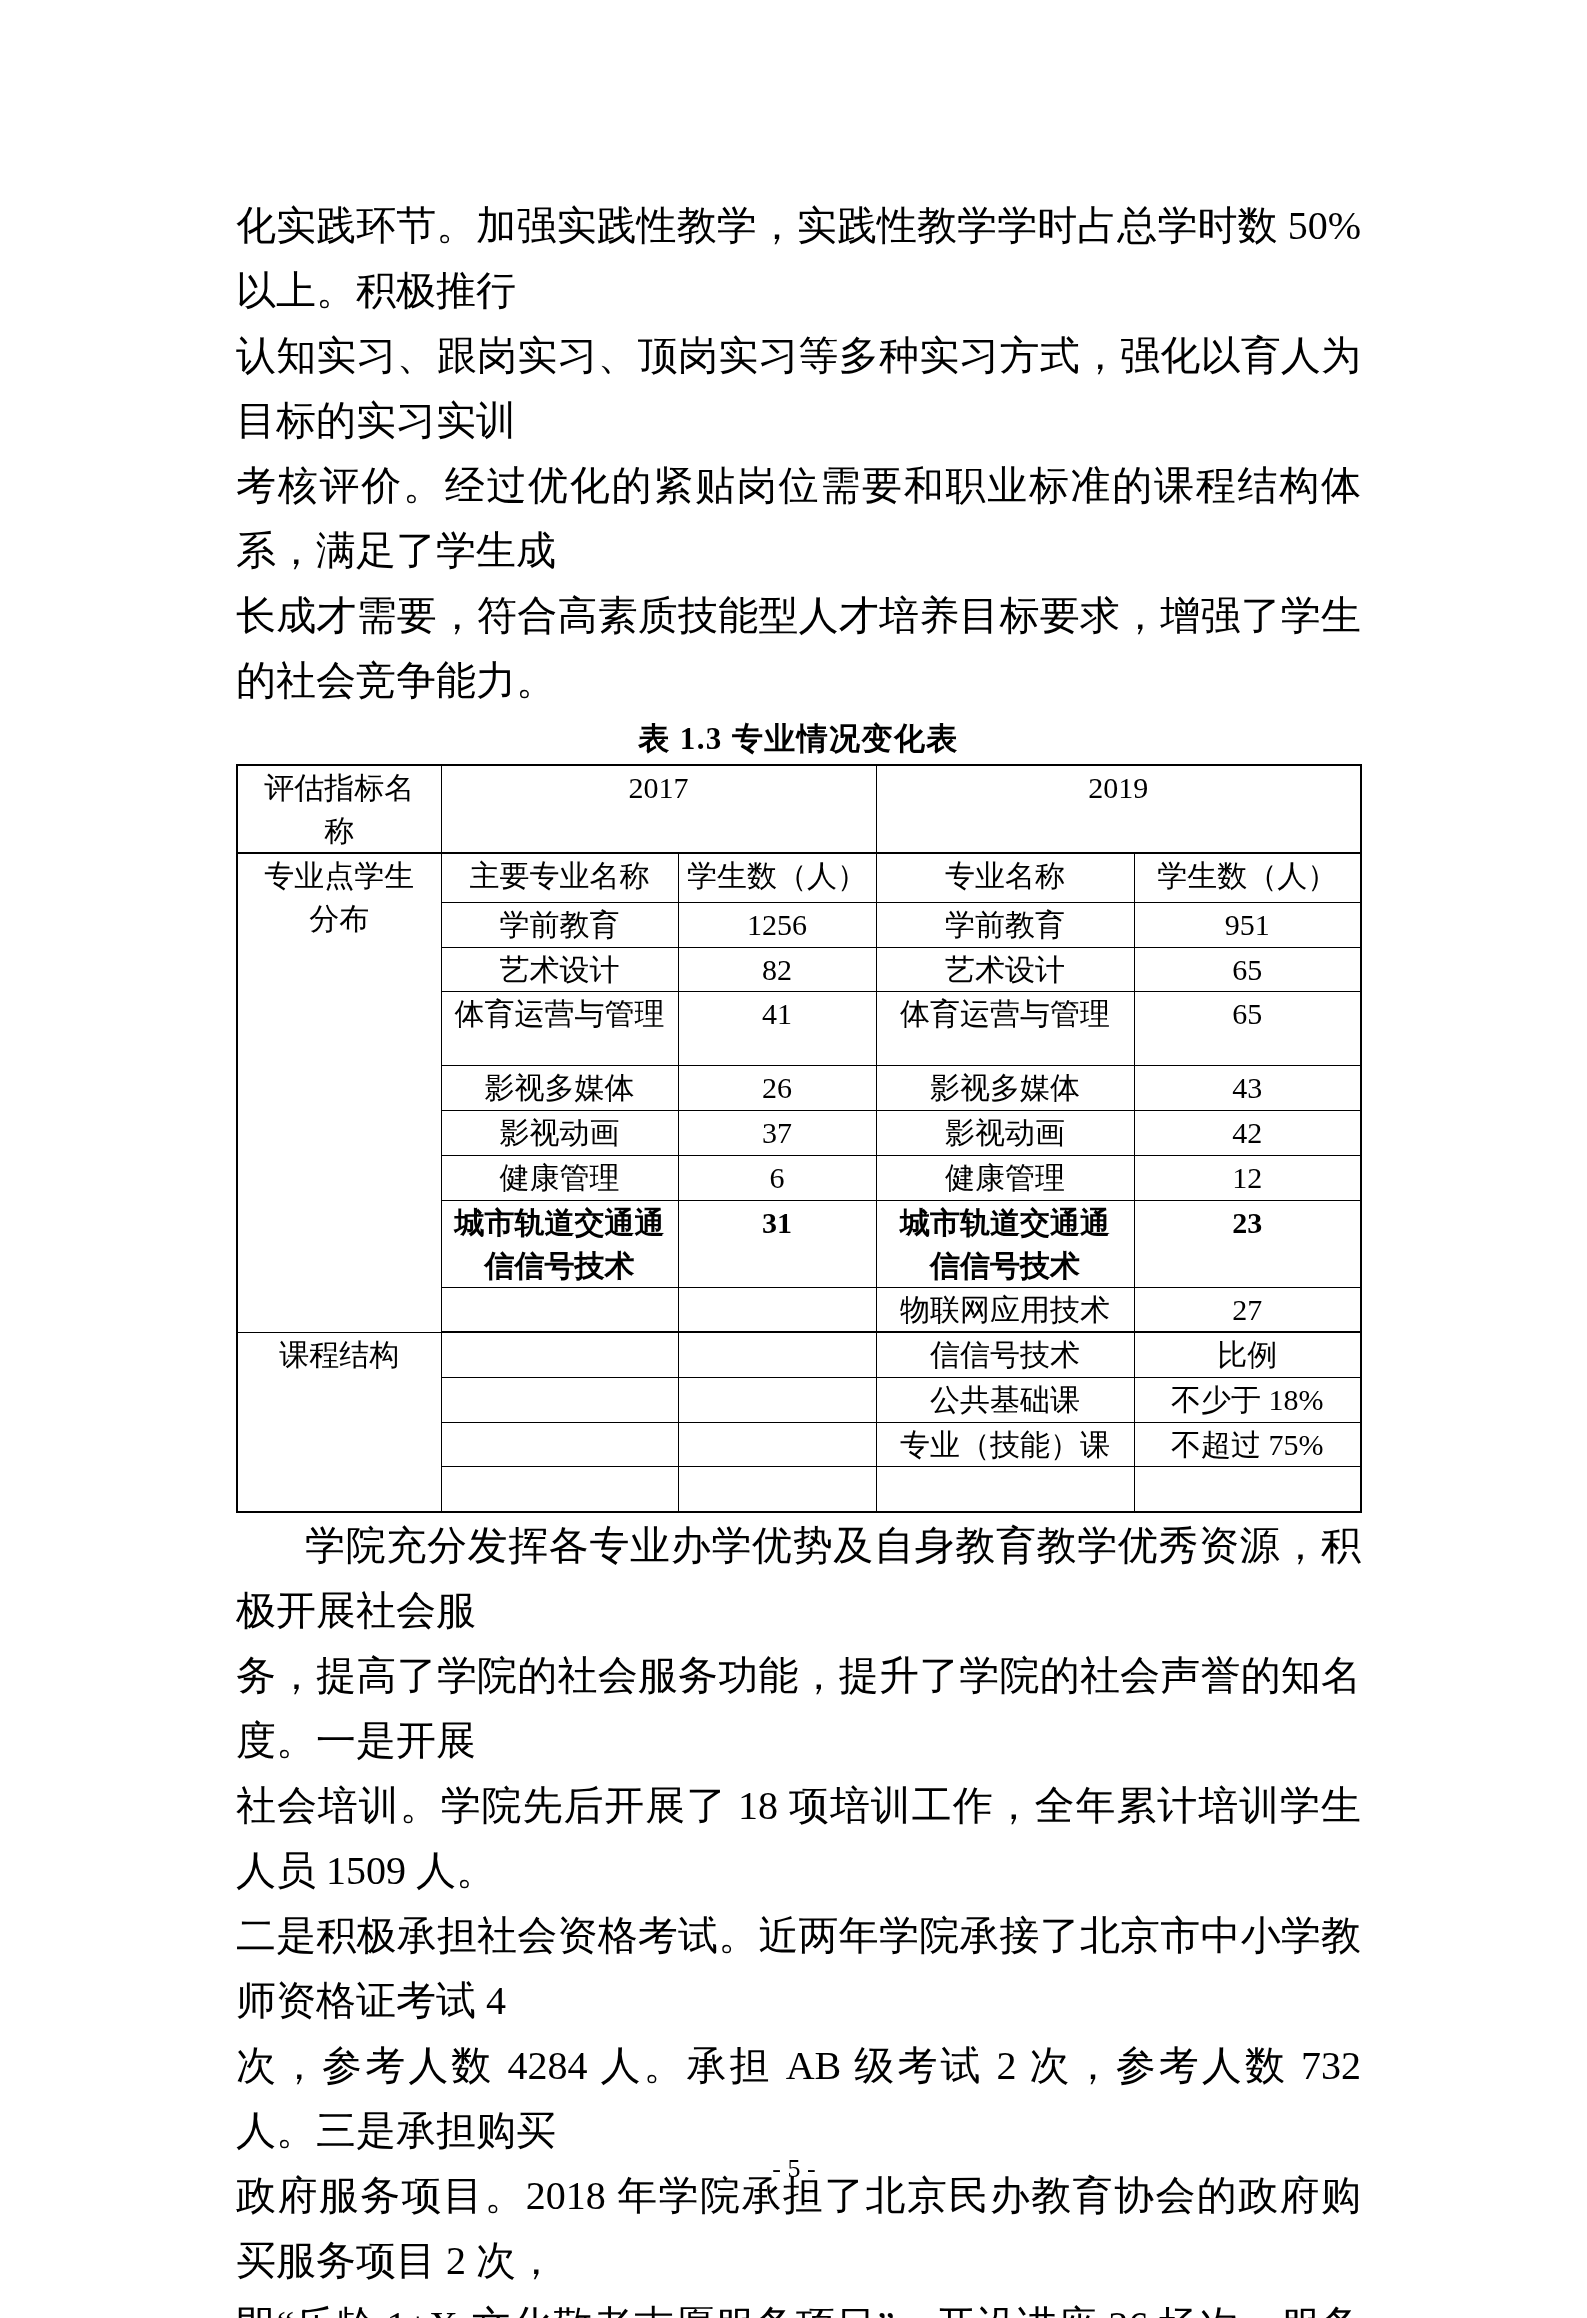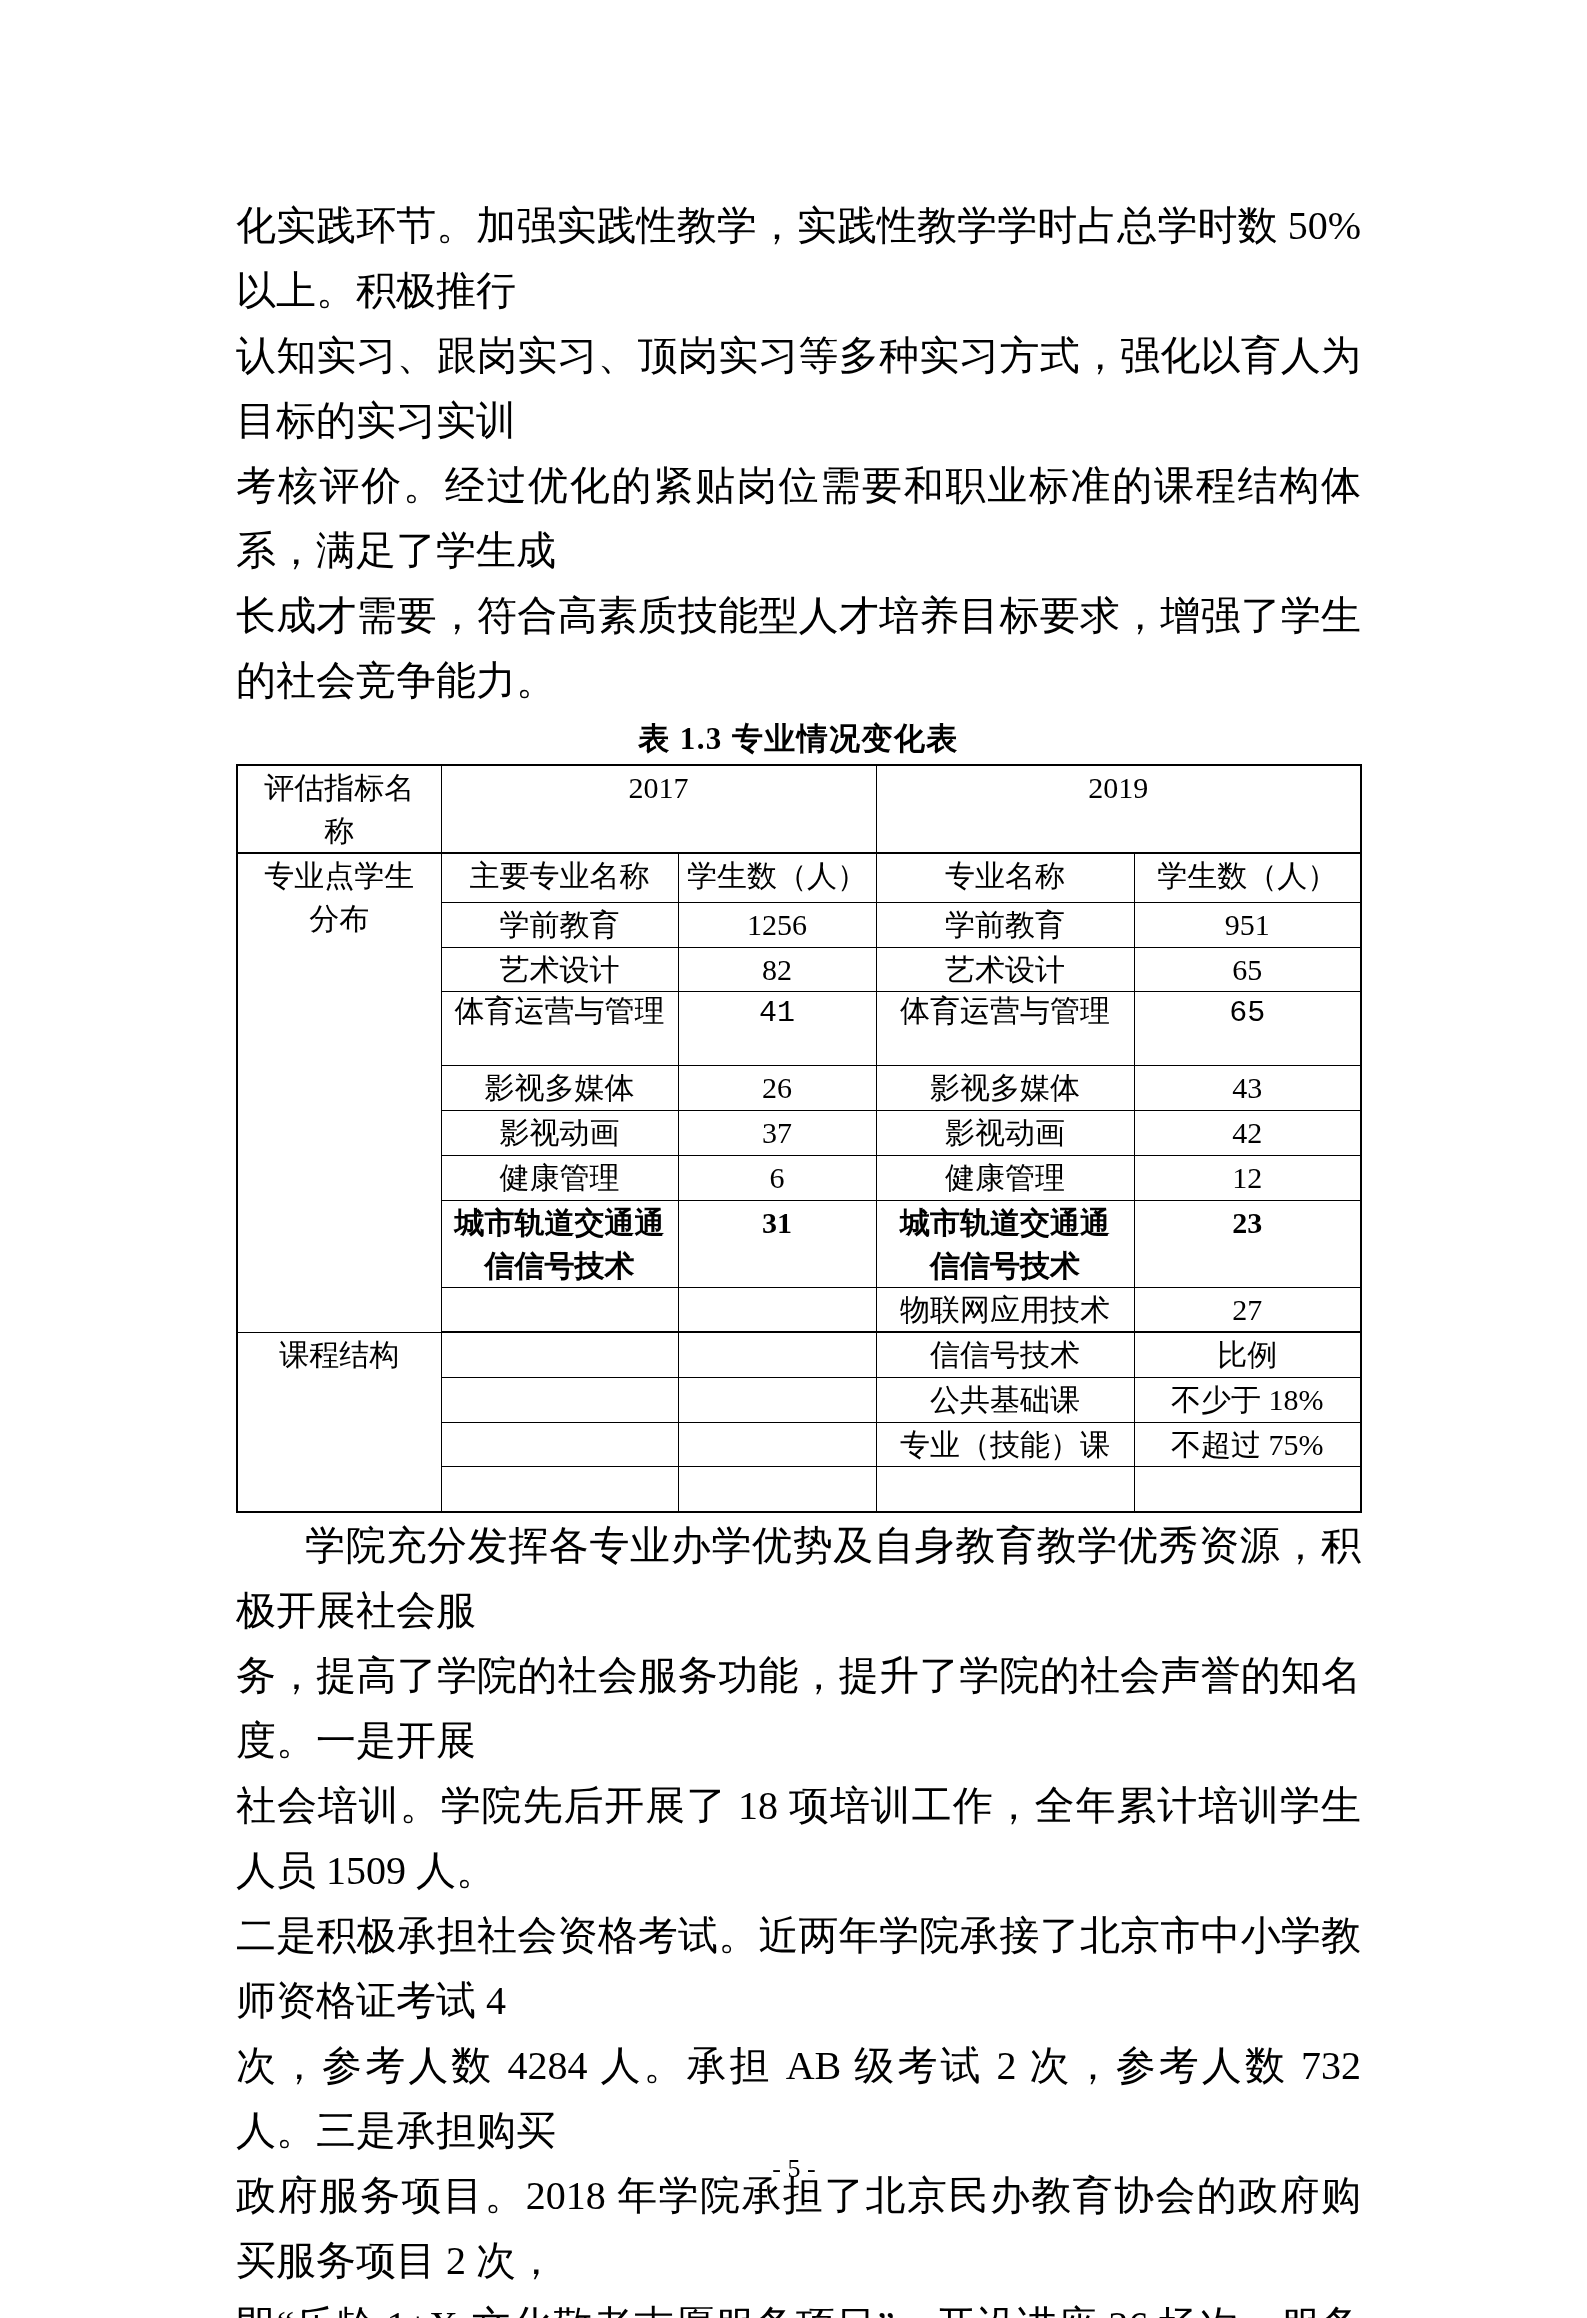--- a/index.html
+++ b/index.html
@@ -62,21 +62,21 @@
     white-space: pre-line;
     overflow: hidden;
   }
   tr.thickb > td { border-bottom: 2.8px solid #000; }
   td.thickb { border-bottom: 2.8px solid #000; }
   td.mid { vertical-align: middle; font-family: Liberation Serif, serif; }
   tr.h122 { height: 84px; }
   tr.h71  { height: 49px;  }
   tr.h65  { height: 45px;  }
   tr.h63  { height: 43px;  }
-  tr.h108 { height: 74px; font-family: Liberation Mono, monospace; }
+  tr.h108 { height: 74px; }
   tr.h124 { height: 85px; font-weight: bold; }
   tr.h67  { height: 46px;  }
   .sec-head {
     font-size: 32px;
     font-weight: bold;
     line-height: 47px;
     margin: 5.5px 0 0 0;
   }
   .footer {
     position: absolute;

